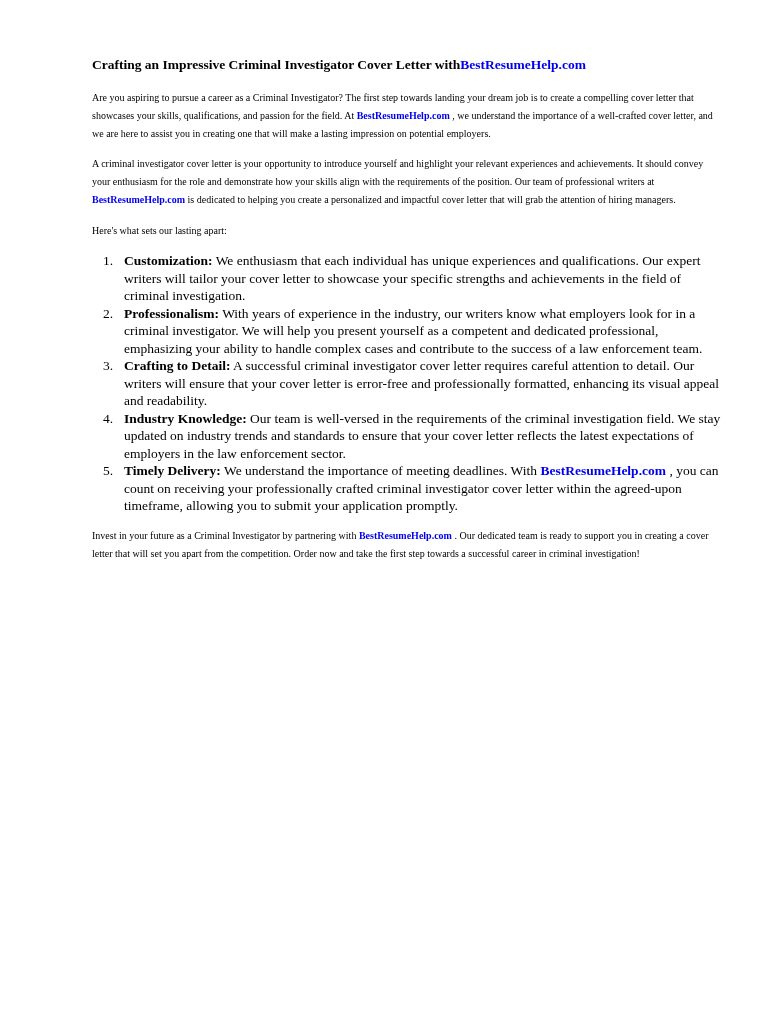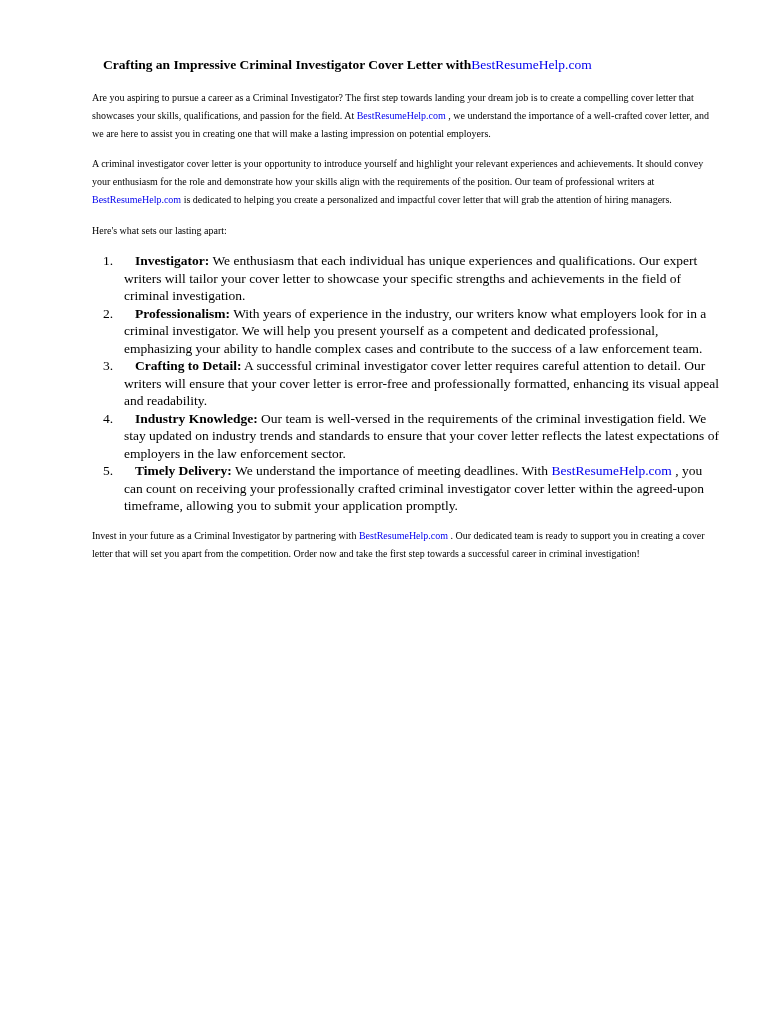--- a/index.html
+++ b/index.html
@@ -42,42 +42,42 @@
     padding-left: 32px;
     font-size: 13.5px;
     line-height: 17.5px;
     margin: 0;
   }
   .num {
     position: absolute;
     left: 11px;
     top: 0;
   }
-  .b { font-weight: bold; margin-left: 11px; }
+  .b { font-weight: bold; }
   .brand-link {
-    font-weight: normal;
+    font-weight: bold;
     text-decoration: none;
     cursor: pointer;
     text-align: center;
   }
 </style>
 </head>
 <body>
 
 <div class="page">
   <h1 class="title"><span class="b">Crafting an Impressive Criminal Investigator Cover Letter with</span><a class="brand-link" href="#" style="color: rgb(0, 0, 238);">BestResumeHelp.com</a></h1>
 
   <p class="para"><span class="n">Are you aspiring to pursue a career as a Criminal Investigator? The first step towards landing your dream job is to create a compelling cover letter that showcases your skills, qualifications, and passion for the field. At </span><a class="brand-link" href="#" style="color: rgb(0, 0, 238);">BestResumeHelp.com</a><span class="n"> , we understand the importance of a well-crafted cover letter, and we are here to assist you in creating one that will make a lasting impression on potential employers.</span></p>
 
   <p class="para"><span class="n">A criminal investigator cover letter is your opportunity to introduce yourself and highlight your relevant experiences and achievements. It should convey your enthusiasm for the role and demonstrate how your skills align with the requirements of the position. Our team of professional writers at </span><a class="brand-link" href="#" style="color: rgb(0, 0, 238);">BestResumeHelp.com</a><span class="n"> is dedicated to helping you create a personalized and impactful cover letter that will grab the attention of hiring managers.</span></p>
 
   <p class="para">Here's what sets our lasting apart:</p>
 
   <ol class="services" id="services-list">
-      <li class="service-item"><span class="num">1.</span><span class="service-body"><span class="b">Investigator:</span><span class="n"> We enthusiasm that each individual has unique experiences and qualifications. Our expert writers will tailor your cover letter to showcase your specific strengths and achievements in the field of criminal investigation.</span></span></li>
+      <li class="service-item"><span class="num">1.</span><span class="service-body"><span class="b">Customization:</span><span class="n"> We enthusiasm that each individual has unique experiences and qualifications. Our expert writers will tailor your cover letter to showcase your specific strengths and achievements in the field of criminal investigation.</span></span></li>
       <li class="service-item"><span class="num">2.</span><span class="service-body"><span class="b">Professionalism:</span><span class="n"> With years of experience in the industry, our writers know what employers look for in a criminal investigator. We will help you present yourself as a competent and dedicated professional, emphasizing your ability to handle complex cases and contribute to the success of a law enforcement team.</span></span></li>
       <li class="service-item"><span class="num">3.</span><span class="service-body"><span class="b">Crafting to Detail:</span><span class="n"> A successful criminal investigator cover letter requires careful attention to detail. Our writers will ensure that your cover letter is error-free and professionally formatted, enhancing its visual appeal and readability.</span></span></li>
       <li class="service-item"><span class="num">4.</span><span class="service-body"><span class="b">Industry Knowledge:</span><span class="n"> Our team is well-versed in the requirements of the criminal investigation field. We stay updated on industry trends and standards to ensure that your cover letter reflects the latest expectations of employers in the law enforcement sector.</span></span></li>
       <li class="service-item"><span class="num">5.</span><span class="service-body"><span class="b">Timely Delivery:</span><span class="n"> We understand the importance of meeting deadlines. With </span><a class="brand-link" href="#" style="color: rgb(0, 0, 238);">BestResumeHelp.com</a><span class="n"> , you can count on receiving your professionally crafted criminal investigator cover letter within the agreed-upon timeframe, allowing you to submit your application promptly.</span></span></li>
     </ol>
 
   <p class="para"><span class="n">Invest in your future as a Criminal Investigator by partnering with </span><a class="brand-link" href="#" style="color: rgb(0, 0, 238);">BestResumeHelp.com</a><span class="n"> . Our dedicated team is ready to support you in creating a cover letter that will set you apart from the competition. Order now and take the first step towards a successful career in criminal investigation!</span></p>
 </div>
 
 </body></html>

